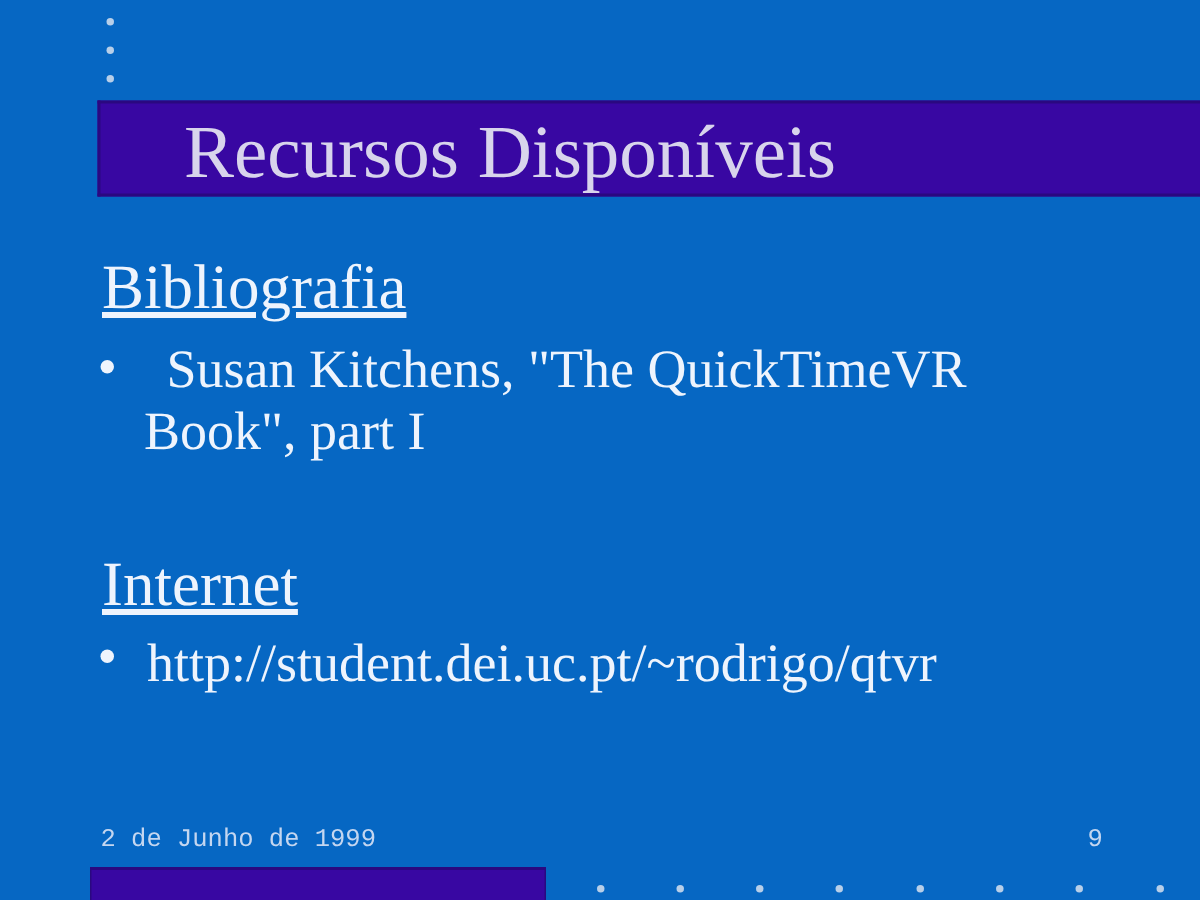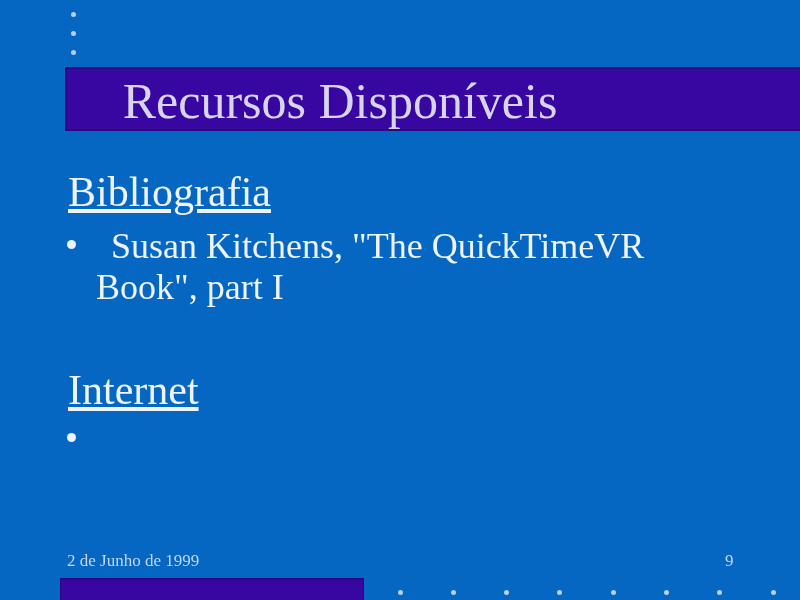--- a/index.html
+++ b/index.html
@@ -77,20 +77,21 @@
   }
   .bullet-text-1 { top: 226px; text-indent: 15px; }
   .bullet-text-2 { top: 422px; text-indent: 2px; }
   .footer-item {
     position: absolute;
     top: 552px;
     font-size: 17px;
     line-height: 1;
     color: var(--footer-text);
     white-space: nowrap;
+    font-family: Liberation Mono, monospace;
   }
   .footer-date { left: 67px; }
   .footer-title { left: 333px; }
   .footer-page { left: 725px; }
   .bottom-banner {
     position: absolute;
     left: 60px; top: 578px;
     width: 304px; height: 22px;
     background: var(--banner-fill);
     border-top: 2px solid var(--banner-border);
@@ -114,20 +115,21 @@
   <div class="title-text">Recursos Disponíveis</div>
 
   <div class="heading heading-1">Bibliografia</div>
 
   <div class="bullet-dot bullet-dot-1"></div>
   <div class="bullet-text bullet-text-1">Susan Kitchens, "The QuickTimeVR<br>Book", part I</div>
 
   <div class="heading heading-2">Internet</div>
 
   <div class="bullet-dot bullet-dot-2"></div>
+  <div class="bullet-text bullet-text-2">http://student.dei.uc.pt/~rodrigo/qtvr</div>
 
   <div class="footer-item footer-date">2 de Junho de 1999</div>
   <div class="footer-item footer-page">9</div>
 
   <div class="bottom-banner"></div>
 
   <div id="bottom-dots">
       <div class="dot" style="left: 398px; top: 590px;"></div>
       <div class="dot" style="left: 451px; top: 590px;"></div>
       <div class="dot" style="left: 504px; top: 590px;"></div>

